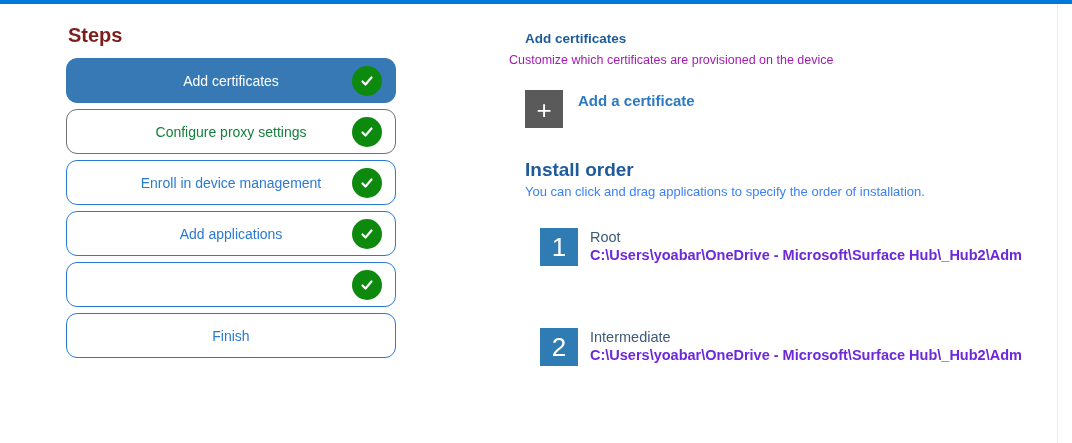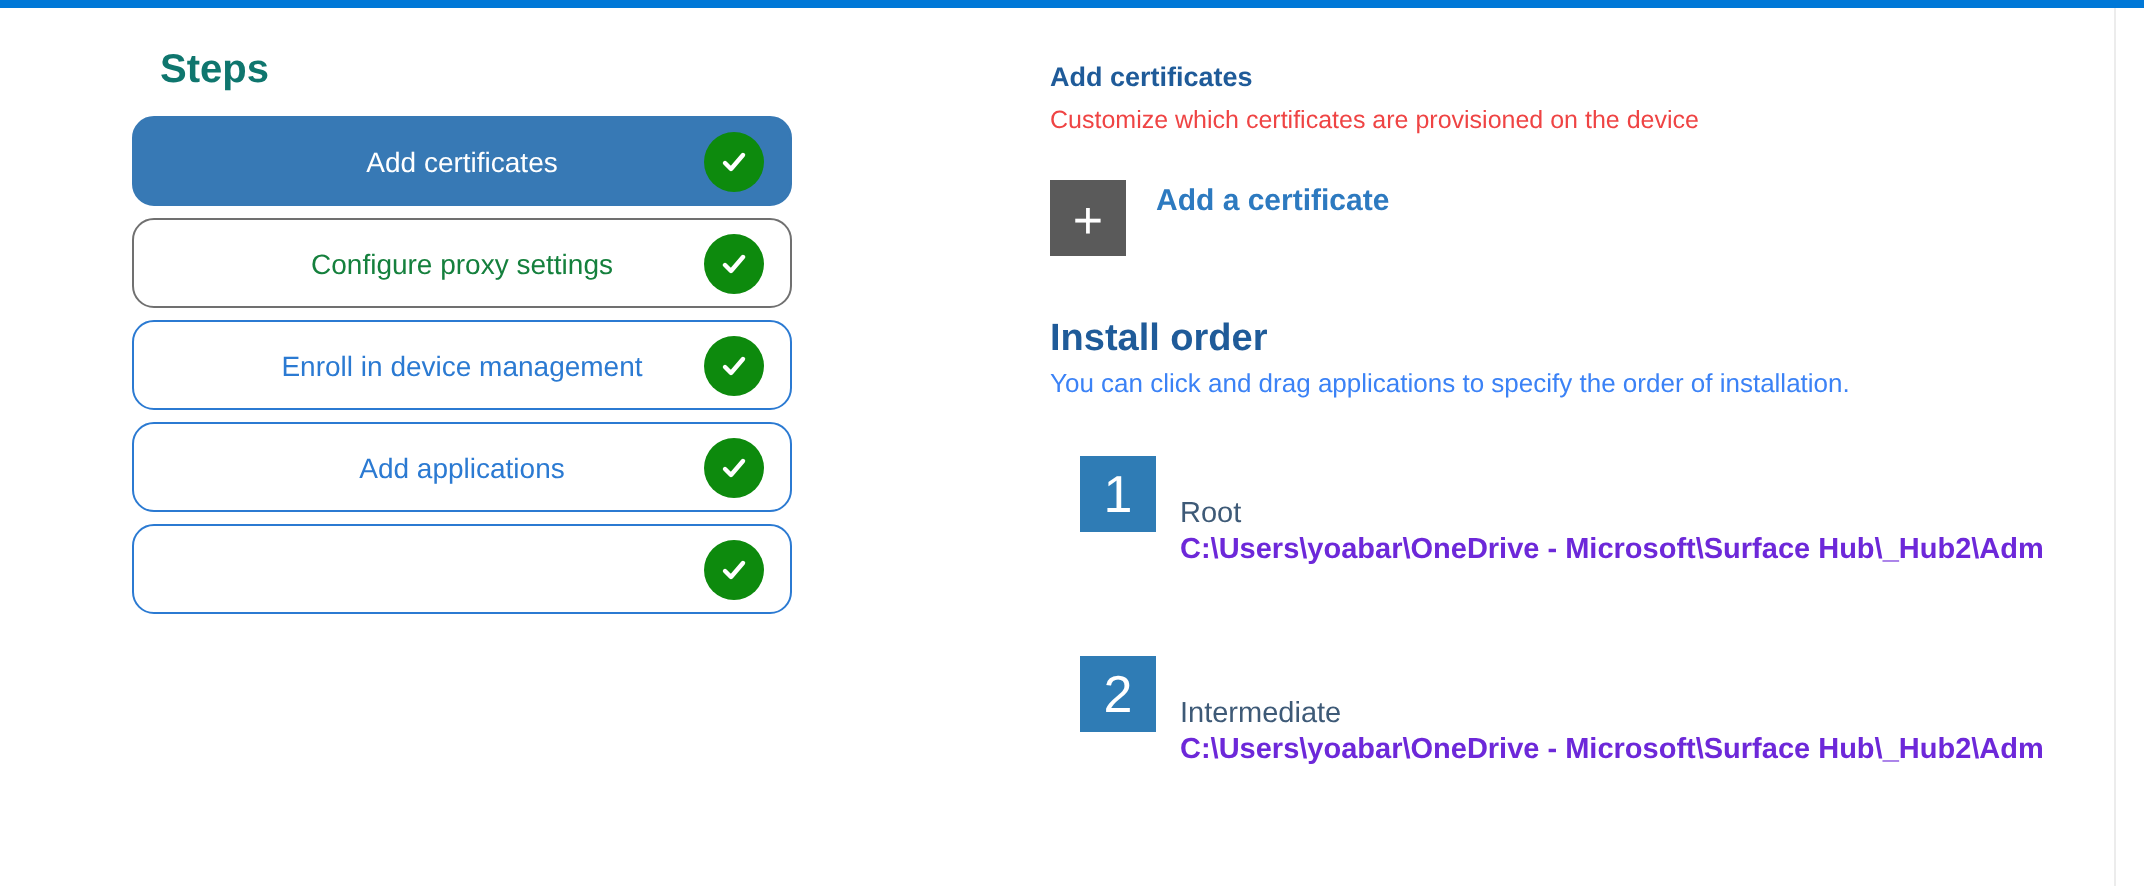--- a/index.html
+++ b/index.html
@@ -17,21 +17,21 @@
   }
   .scroll-track {
     position: absolute; right: 14px; top: 4px;
     width: 1px; height: 439px;
     background: #ececec;
   }
 
   
   .steps-title {
     position: absolute; left: 68px; top: 24px;
-    font-size: 20px; font-weight: bold; color: #0f766e; margin-left: 12px;
+    font-size: 20px; font-weight: bold; color: #7f1d1d;
   }
   .step-list {
     position: absolute; left: 66px; top: 58px;
     width: 330px;
     display: flex; flex-direction: column; gap: 6px;
   }
   .step {
     position: relative;
     height: 45px; width: 330px;
     border-radius: 11px;
@@ -55,22 +55,22 @@
     background: #0d8a0d;
     display: flex; align-items: center; justify-content: center;
   }
 
   
   .section-title {
     position: absolute; left: 525px; top: 31px;
     font-size: 13.5px; font-weight: bold; color: #1f5b99;
   }
   .section-subtitle {
-    position: absolute; left: 525px; top: 53px;
-    font-size: 12.5px; color: #ef4444;
+    position: absolute; left: 509px; top: 53px;
+    font-size: 12.5px; color: #a21caf;
   }
   .add-cert-tile {
     position: absolute; left: 525px; top: 90px;
     width: 38px; height: 38px;
     background: #5a5a5a;
     display: flex; align-items: center; justify-content: center;
     cursor: pointer;
   }
   .plus-glyph {
     color: #ffffff; font-size: 26px; font-weight: 300; line-height: 1;
@@ -98,21 +98,21 @@
   .install-item.pos-1 { top: 228px; }
   .install-item.pos-2 { top: 328px; }
   .num-tile {
     width: 38px; height: 38px;
     background: #2f7cb5;
     color: #ffffff;
     font-size: 26px;
     display: flex; align-items: center; justify-content: center;
     flex: none;
   }
-  .install-text { margin-left: 12px; padding-top: 1px; margin-top: 20px; }
+  .install-text { margin-left: 12px; padding-top: 1px; }
   .install-name { font-size: 14.5px; color: #3e5a77; }
   .install-path { font-size: 14.5px; color: #6d28d9; margin-top: 2px; white-space: nowrap; font-weight: bold; }
 </style>
 </head>
 <body>
 
 <div class="topbar"></div>
 <div class="scroll-track"></div>
 
 <div class="steps-title">Steps</div>
@@ -157,20 +157,23 @@
   </div>
 
   <div class="step">
     <span class="check-badge">
       <svg width="16" height="16" viewBox="0 0 16 16">
           <path d="M3.5 8.5 L6.5 11.5 L12.5 4.5" stroke="#ffffff" stroke-width="2.2" fill="none" stroke-linecap="round" stroke-linejoin="round"></path>
         </svg>
     </span>
   </div>
 
+  <div class="step">
+    <span>Finish</span>
+  </div>
 
 </div>
 
 <div class="section-title">Add certificates</div>
 <div class="section-subtitle">Customize which certificates are provisioned on the device</div>
 
 <div class="add-cert-tile">
   <span class="plus-glyph">+</span>
 </div>
 <div class="add-cert-label">Add a certificate</div>

